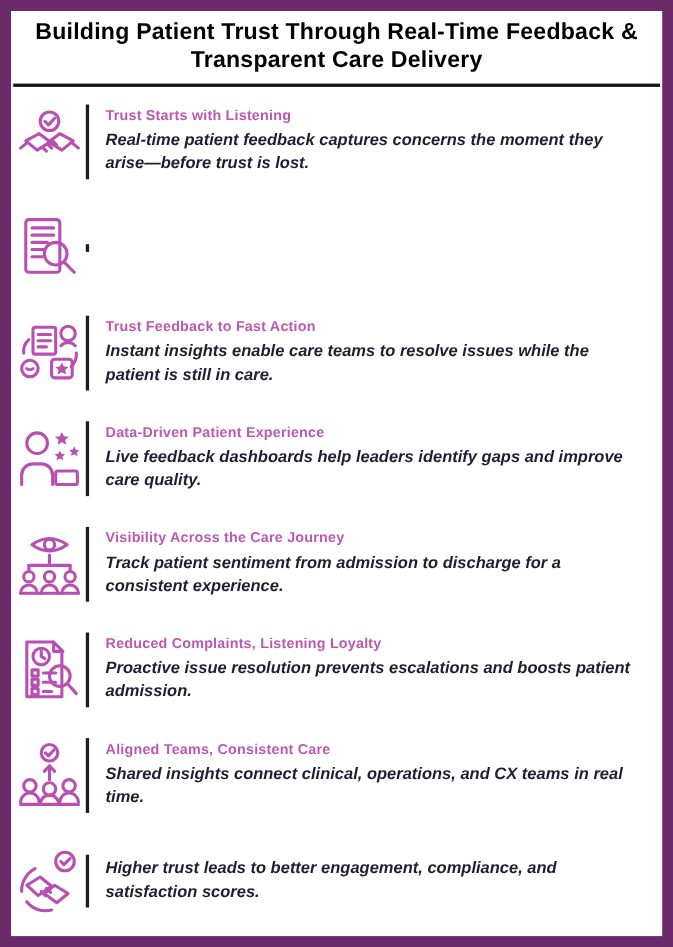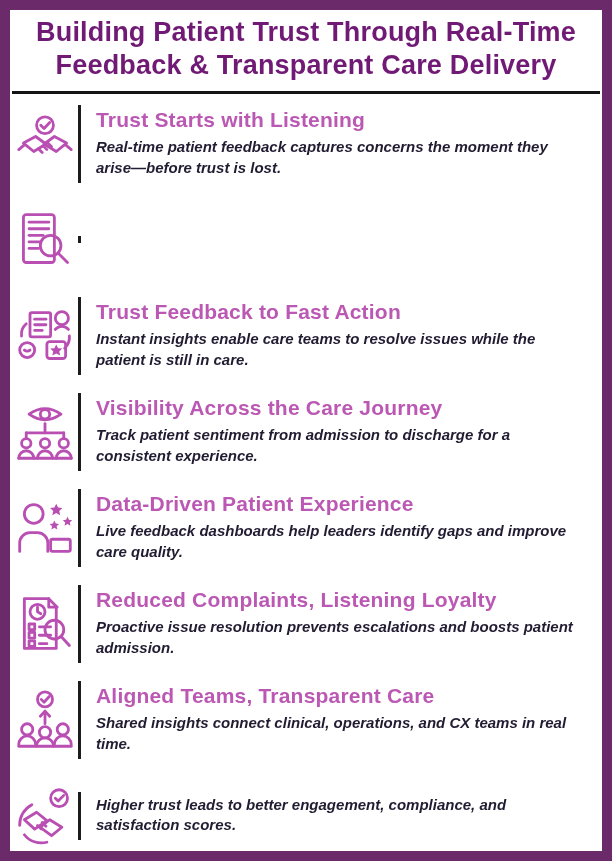--- a/index.html
+++ b/index.html
@@ -4,40 +4,40 @@
 <style>
   html,body{margin:0;padding:0;background:#e9e9ee;}
   .page{
     width:612px;height:861px;box-sizing:border-box;
     background:#ffffff;border:10px solid #6b2a69;
     font-family:"Liberation Sans", sans-serif;
     overflow:hidden;position:relative;
   }
   .title{
     margin:6px 6px 0;text-align:center;
-    font-size:27px;line-height:1.24;font-weight:bold;
-    color:#701a75;letter-spacing:.2px;
+    font-size:21px;line-height:1.24;font-weight:bold;
+    color:#000000;letter-spacing:.2px;
   }
   .title-rule{
     height:3px;background:#141414;border:0;
     margin:8px 2px 10px;
   }
   .row{
     display:flex;align-items:center;
     margin:0 12px 16px 2px;min-height:80px;
   }
   .icon-cell{
     flex:0 0 66px;display:flex;justify-content:center;align-items:center;
   }
   .text{
     border-left:3px solid #1c1c1c;
     padding:3px 0 4px 15px;flex:1;
   }
   .text h2{
-    margin:0 0 5px;font-size:21px;line-height:1.15;
+    margin:0 0 5px;font-size:13px;line-height:1.15;
     color:#bb58b3;font-weight:bold;letter-spacing:.2px;
   }
   .text p{
     margin:0;font-size:15px;line-height:1.38;font-weight:bold;
     color:#211c31;max-width:480px;font-style:italic;
   }
   svg.ic{stroke:#b94fb2;fill:none;stroke-width:3;stroke-linecap:round;stroke-linejoin:round;}
   svg.ic .fill{fill:#b94fb2;stroke:none;}
 </style>
 </head>
@@ -98,20 +98,37 @@
         <path class="fill" d="M44 41 l2 4 4.4 .4 -3.2 3 1 4.4 -4.2 -2.2 -4.2 2.2 1 -4.4 -3.2 -3 4.4 -.4 z"></path>
         <circle cx="13" cy="47" r="8"></circle>
         <path d="M10 47 a4 3 0 0 0 6 0"></path>
         <path d="M7 32 a15 15 0 0 1 5 -13"></path>
         <path d="M58 32 a16 16 0 0 1 -5 13"></path>
       </svg>
     </div>
     <div class="text">
       <h2>Trust Feedback to Fast Action</h2>
       <p>Instant insights enable care teams to resolve issues while the patient is still in care.</p>
+    </div>
+  </div>
+
+  <div class="row">
+    <div class="icon-cell" aria-label="person-stars-icon">
+      <svg class="ic" width="60" height="60" viewBox="0 0 64 64">
+        <circle cx="20" cy="17" r="10"></circle>
+        <path d="M5 57 v-9 a11 11 0 0 1 11 -11 h8 a11 11 0 0 1 11 11 v9"></path>
+        <path class="fill" d="M44 6 l2 4.2 4.6 .5 -3.4 3.2 1 4.6 -4.2 -2.4 -4.2 2.4 1 -4.6 -3.4 -3.2 4.6 -.5 z"></path>
+        <path class="fill" d="M56 20 l1.5 3.2 3.5 .4 -2.6 2.4 .8 3.5 -3.2 -1.8 -3.2 1.8 .8 -3.5 -2.6 -2.4 3.5 -.4 z"></path>
+        <path class="fill" d="M42 24 l1.5 3.2 3.5 .4 -2.6 2.4 .8 3.5 -3.2 -1.8 -3.2 1.8 .8 -3.5 -2.6 -2.4 3.5 -.4 z"></path>
+        <rect x="38" y="44" width="21" height="13" rx="2"></rect>
+      </svg>
+    </div>
+    <div class="text">
+      <h2>Data-Driven Patient Experience</h2>
+      <p>Live feedback dashboards help leaders identify gaps and improve care quality.</p>
     </div>
   </div>
 
   <div class="row">
     <div class="icon-cell" aria-label="eye-hierarchy-icon">
       <svg class="ic" width="60" height="60" viewBox="0 0 64 64">
         <path d="M15 13 Q32 1 49 13 Q32 25 15 13 Z"></path>
         <circle cx="32" cy="13" r="5"></circle>
         <line x1="32" y1="23" x2="32" y2="33"></line>
         <line x1="12" y1="33" x2="52" y2="33"></line>
@@ -126,37 +143,20 @@
         <line x1="4" y1="60" x2="60" y2="60"></line>
       </svg>
     </div>
     <div class="text">
       <h2>Visibility Across the Care Journey</h2>
       <p>Track patient sentiment from admission to discharge for a consistent experience.</p>
     </div>
   </div>
 
   <div class="row">
-    <div class="icon-cell" aria-label="person-stars-icon">
-      <svg class="ic" width="60" height="60" viewBox="0 0 64 64">
-        <circle cx="20" cy="17" r="10"></circle>
-        <path d="M5 57 v-9 a11 11 0 0 1 11 -11 h8 a11 11 0 0 1 11 11 v9"></path>
-        <path class="fill" d="M44 6 l2 4.2 4.6 .5 -3.4 3.2 1 4.6 -4.2 -2.4 -4.2 2.4 1 -4.6 -3.4 -3.2 4.6 -.5 z"></path>
-        <path class="fill" d="M56 20 l1.5 3.2 3.5 .4 -2.6 2.4 .8 3.5 -3.2 -1.8 -3.2 1.8 .8 -3.5 -2.6 -2.4 3.5 -.4 z"></path>
-        <path class="fill" d="M42 24 l1.5 3.2 3.5 .4 -2.6 2.4 .8 3.5 -3.2 -1.8 -3.2 1.8 .8 -3.5 -2.6 -2.4 3.5 -.4 z"></path>
-        <rect x="38" y="44" width="21" height="13" rx="2"></rect>
-      </svg>
-    </div>
-    <div class="text">
-      <h2>Data-Driven Patient Experience</h2>
-      <p>Live feedback dashboards help leaders identify gaps and improve care quality.</p>
-    </div>
-  </div>
-
-  <div class="row">
     <div class="icon-cell" aria-label="checklist-magnifier-icon">
       <svg class="ic" width="60" height="60" viewBox="0 0 64 64">
         <path d="M10 5 h26 l8 8 v45 h-34 z"></path>
         <path d="M36 5 v9 h9"></path>
         <circle cx="24" cy="19" r="8"></circle>
         <path d="M24 14 v5 l3.5 2"></path>
         <rect x="15" y="32" width="6" height="6"></rect>
         <line x1="26" y1="35" x2="38" y2="35"></line>
         <rect x="15" y="41" width="6" height="6"></rect>
         <line x1="26" y1="44" x2="38" y2="44"></line>
@@ -182,21 +182,21 @@
         <circle cx="13" cy="42" r="6"></circle>
         <circle cx="51" cy="42" r="6"></circle>
         <circle cx="32" cy="45" r="6"></circle>
         <path d="M4 58 a9 9 0 0 1 18 0"></path>
         <path d="M42 58 a9 9 0 0 1 18 0"></path>
         <path d="M23 60 a9 9 0 0 1 18 0"></path>
         <line x1="4" y1="60" x2="60" y2="60"></line>
       </svg>
     </div>
     <div class="text">
-      <h2>Aligned Teams, Transparent Care</h2>
+      <h2>Aligned Teams, Consistent Care</h2>
       <p>Shared insights connect clinical, operations, and CX teams in real time.</p>
     </div>
   </div>
 
   <div class="row">
     <div class="icon-cell" aria-label="handshake-badge-icon">
       <svg class="ic" width="60" height="60" viewBox="0 0 64 64">
         <circle cx="47" cy="13" r="9"></circle>
         <path d="M43 13 l3 3 6 -6"></path>
         <path d="M5 42 a25 24 0 0 1 13 -22"></path>

